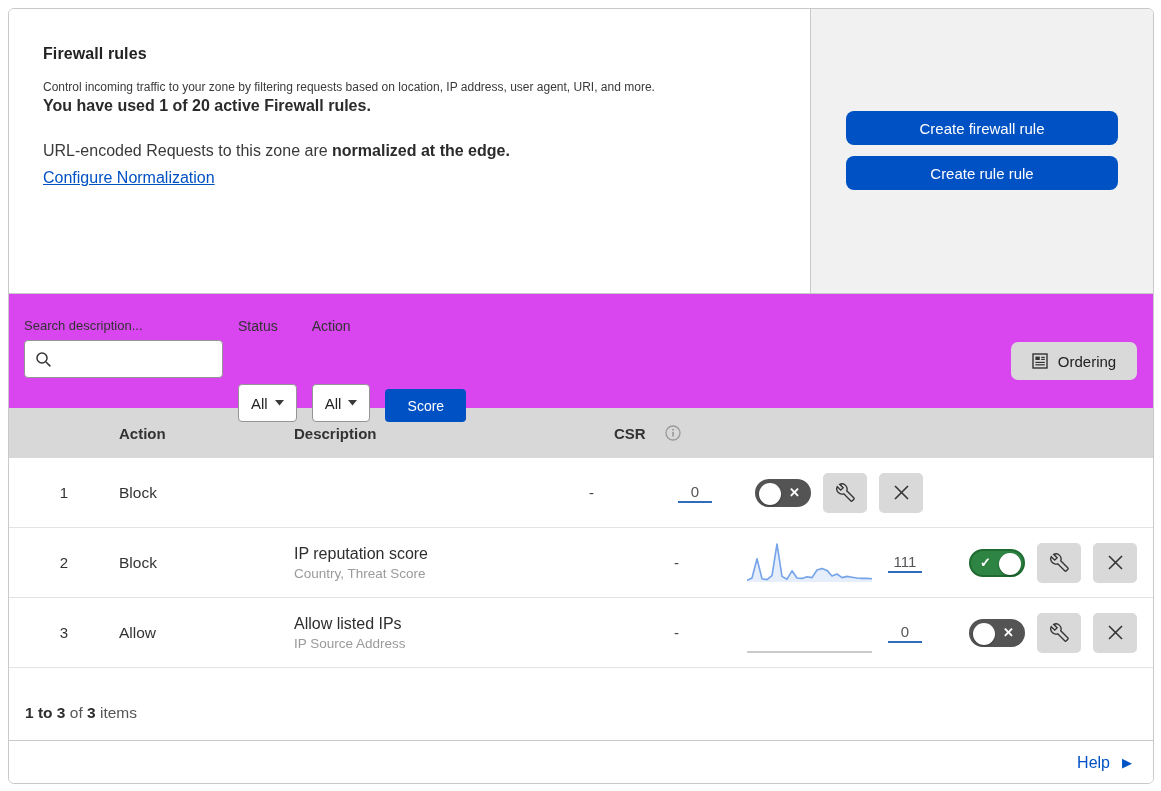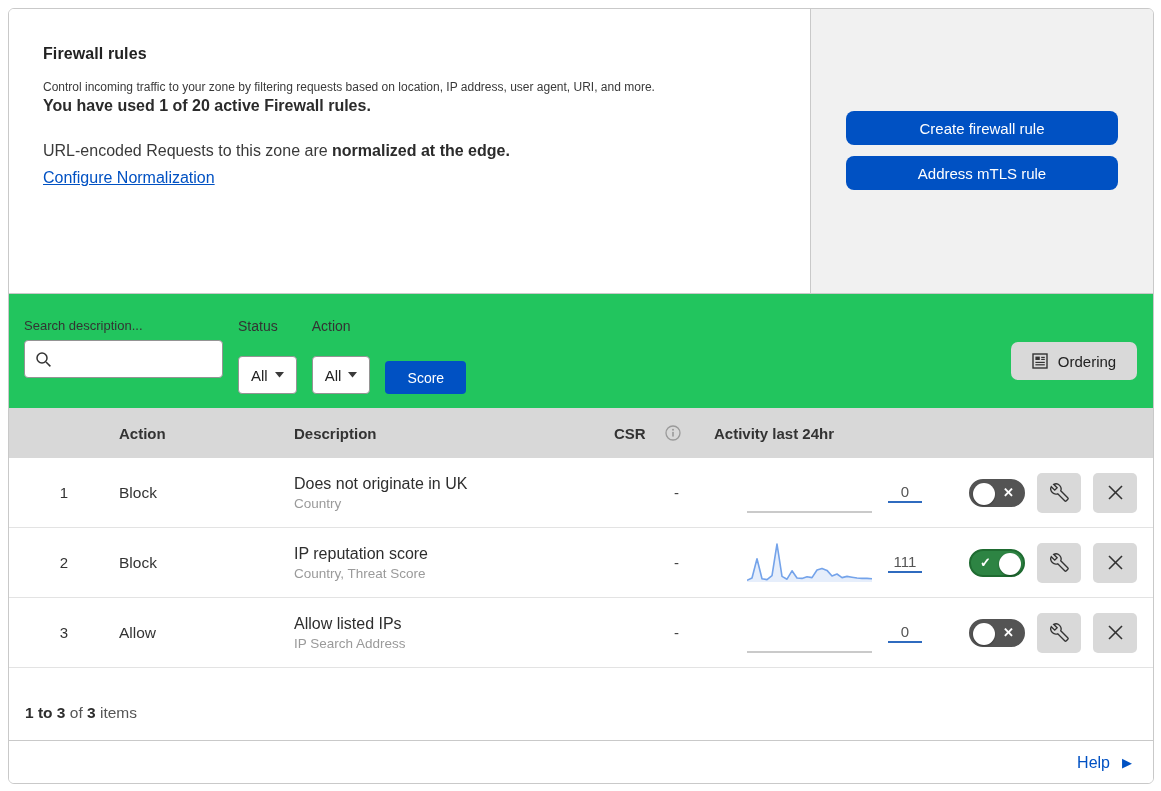--- a/index.html
+++ b/index.html
@@ -25,38 +25,38 @@
   .header-right {
     flex:0 0 343px; background:#f1f1f1; border-left:1px solid #c9c9c9;
     padding-top:102px; display:flex; flex-direction:column; align-items:center; gap:11px;
   }
   .btn-primary {
     width:272px; height:34px; background:#0051c3; color:#fff; border:none;
     border-radius:8px; font-size:15px; font-family:inherit; cursor:pointer;
   }
 
   
-  .filterbar { position:relative; height:114px; background:#22c55e; padding:24px 16px 0 15px; }
+  .filterbar { position:relative; height:114px; background:#d946ef; padding:24px 16px 0 15px; }
   .filter-groups { display:flex; gap:15px; align-items:flex-start; }
   .fgroup { display:flex; flex-direction:column; }
   .fgroup .flabel { font-size:13px; color:#333; margin-bottom:7px; }
   .fgroup .flabel-md { font-size:14px; color:#333; margin-bottom:22px; }
   .search-box {
     position:relative; width:199px; height:38px; border:1px solid #949494;
     border-radius:4px; background:#fff;
   }
   .search-box input {
     width:100%; height:100%; border:none; outline:none; background:transparent;
     padding:0 10px 0 36px; font-size:14px; font-family:inherit; color:#222;
   }
   .search-box .mag { position:absolute; left:10px; top:10px; }
   .select-box {
     height:38px; border:1px solid #949494; border-radius:4px; background:#fff;
     display:flex; align-items:center; justify-content:center; gap:7px;
-    padding:0 12px; font-size:15px; color:#222; cursor:pointer;
+    padding:0 12px; font-size:15px; color:#222; cursor:pointer;margin-top:28px;
   }
   .btn-search {
     align-self:flex-end; margin-top:24px; width:81px; height:33px; background:#0051c3;
     color:#fff; border:none; border-radius:4px; font-size:14px; font-family:inherit; cursor:pointer;
   }
   .btn-ordering {
     position:absolute; right:16px; top:48px; width:126px; height:38px;
     background:#d9d9d9; border:none; border-radius:7px; font-size:15px; color:#222;
     font-family:inherit; display:flex; align-items:center; justify-content:center; gap:10px; cursor:pointer;
   }
@@ -116,21 +116,21 @@
   <div class="header">
     <div class="header-left">
       <div class="page-title">Firewall rules</div>
       <div class="page-desc">Control incoming traffic to your zone by filtering requests based on location, IP address, user agent, URI, and more.</div>
       <div class="usage-line">You have used 1 of 20 active Firewall rules.</div>
       <div class="norm-line"><span>URL-encoded Requests to this zone are </span><b>normalized at the edge.</b></div>
       <a class="norm-link">Configure Normalization</a>
     </div>
     <div class="header-right">
       <button class="btn-primary">Create firewall rule</button>
-      <button class="btn-primary">Address mTLS rule</button>
+      <button class="btn-primary">Create rule rule</button>
     </div>
   </div>
 
   <div class="filterbar">
     <div class="filter-groups">
       <div class="fgroup">
         <div class="flabel">Search description...</div>
         <div class="search-box">
           <span class="mag">
             <svg width="17" height="17" viewBox="0 0 17 17">
@@ -179,31 +179,26 @@
     <div class="th-action">Action</div>
     <div class="th-desc">Description</div>
     <div class="th-csr">
       <span>CSR</span>
       <svg width="16" height="16" viewBox="0 0 16 16">
           <circle cx="8" cy="8" r="7" fill="none" stroke="#9a9a9a" stroke-width="1.3"></circle>
           <circle cx="8" cy="4.8" r="1" fill="#9a9a9a"></circle>
           <rect x="7.2" y="6.8" width="1.6" height="5" rx="0.8" fill="#9a9a9a"></rect>
         </svg>
     </div>
-    <div class="th-activity">Activity last 24hr</div>
     <div></div>
   </div>
 
   <div class="grid-cols trow">
     <div class="c-priority">1</div>
     <div class="c-action">Block</div>
-    <div class="c-desc">
-      <div class="desc-title">Does not originate in UK</div>
-      <div class="desc-sub">Country</div>
-    </div>
     <div class="c-csr">-</div>
     <div class="c-activity">
       <svg class="spark" viewBox="0 0 125 42">
           <line x1="0" y1="40" x2="125" y2="40" stroke="#b8b8b8" stroke-width="1.4"></line>
         </svg>
       <a class="count">0</a>
     </div>
     <div class="c-controls">
       <button class="toggle off">
 
@@ -257,21 +252,21 @@
           </svg>
       </button>
     </div>
   </div>
 
   <div class="grid-cols trow">
     <div class="c-priority">3</div>
     <div class="c-action">Allow</div>
     <div class="c-desc">
       <div class="desc-title">Allow listed IPs</div>
-      <div class="desc-sub">IP Search Address</div>
+      <div class="desc-sub">IP Source Address</div>
     </div>
     <div class="c-csr">-</div>
     <div class="c-activity">
       <svg class="spark" viewBox="0 0 125 42">
           <line x1="0" y1="40" x2="125" y2="40" stroke="#b8b8b8" stroke-width="1.4"></line>
         </svg>
       <a class="count">0</a>
     </div>
     <div class="c-controls">
       <button class="toggle off">

